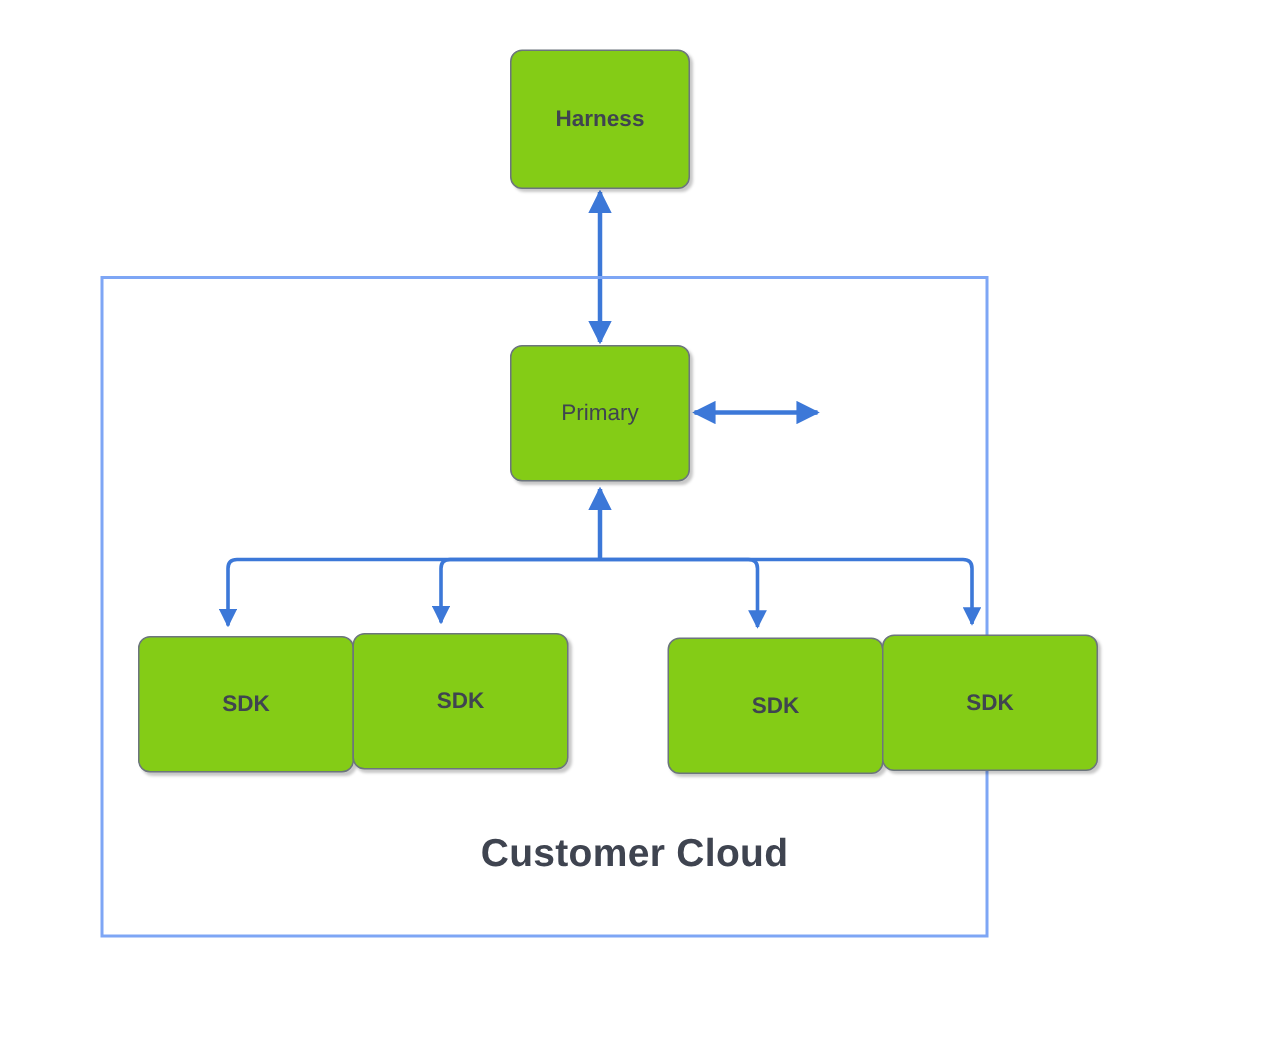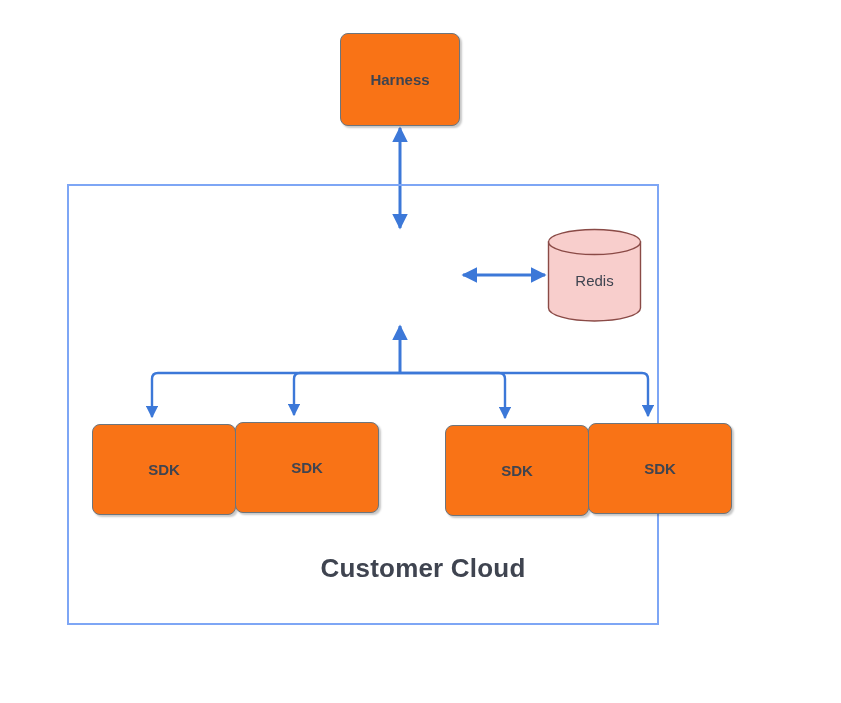--- a/index.html
+++ b/index.html
@@ -55,21 +55,21 @@
   .node {
     position: absolute;
     box-sizing: border-box;
     display: flex;
     align-items: center;
     justify-content: center;
     color: #3f4450;
     box-shadow: 2px 2px 2px rgba(0,0,0,0.22);
   }
   .node.rect {
-    background: #f97316;
+    background: #84cc16;
     border: 1px solid #6c757d;
     border-radius: 8px;
   }
   .node-label {
     pointer-events: none;
     white-space: nowrap;
   }
 
   .node-harness { left: 340px; top: 33px;  width: 120px; height: 93px; }
   .node-harness .node-label { font-size: 15px; font-weight: bold; }
@@ -145,28 +145,24 @@
   </svg>
 
   <div class="cloud-container">
     <div class="cloud-label">Customer Cloud</div>
   </div>
 
   <div class="node rect node-harness">
     <span class="node-label">Harness</span>
   </div>
 
+  <div class="node rect node-primary">
+    <span class="node-label">Primary</span>
+  </div>
 
-  <div class="node node-redis">
-    <svg class="cyl-svg" viewBox="0 0 95 94" xmlns="http://www.w3.org/2000/svg">
-      <path d="M 1.5 14 L 1.5 80 A 46 13 0 0 0 93.5 80 L 93.5 14 Z" fill="#f8cecc" stroke="#8a4a46" stroke-width="1.4"></path>
-      <ellipse cx="47.5" cy="14" rx="46" ry="12.5" fill="#f8cecc" stroke="#8a4a46" stroke-width="1.4"></ellipse>
-    </svg>
-    <span class="node-label">Redis</span>
-  </div>
 
   <div class="node rect node-sdk sdk-1">
     <span class="node-label">SDK</span>
   </div>
 
   <div class="node rect node-sdk sdk-2">
     <span class="node-label">SDK</span>
   </div>
 
   <div class="node rect node-sdk sdk-3">

